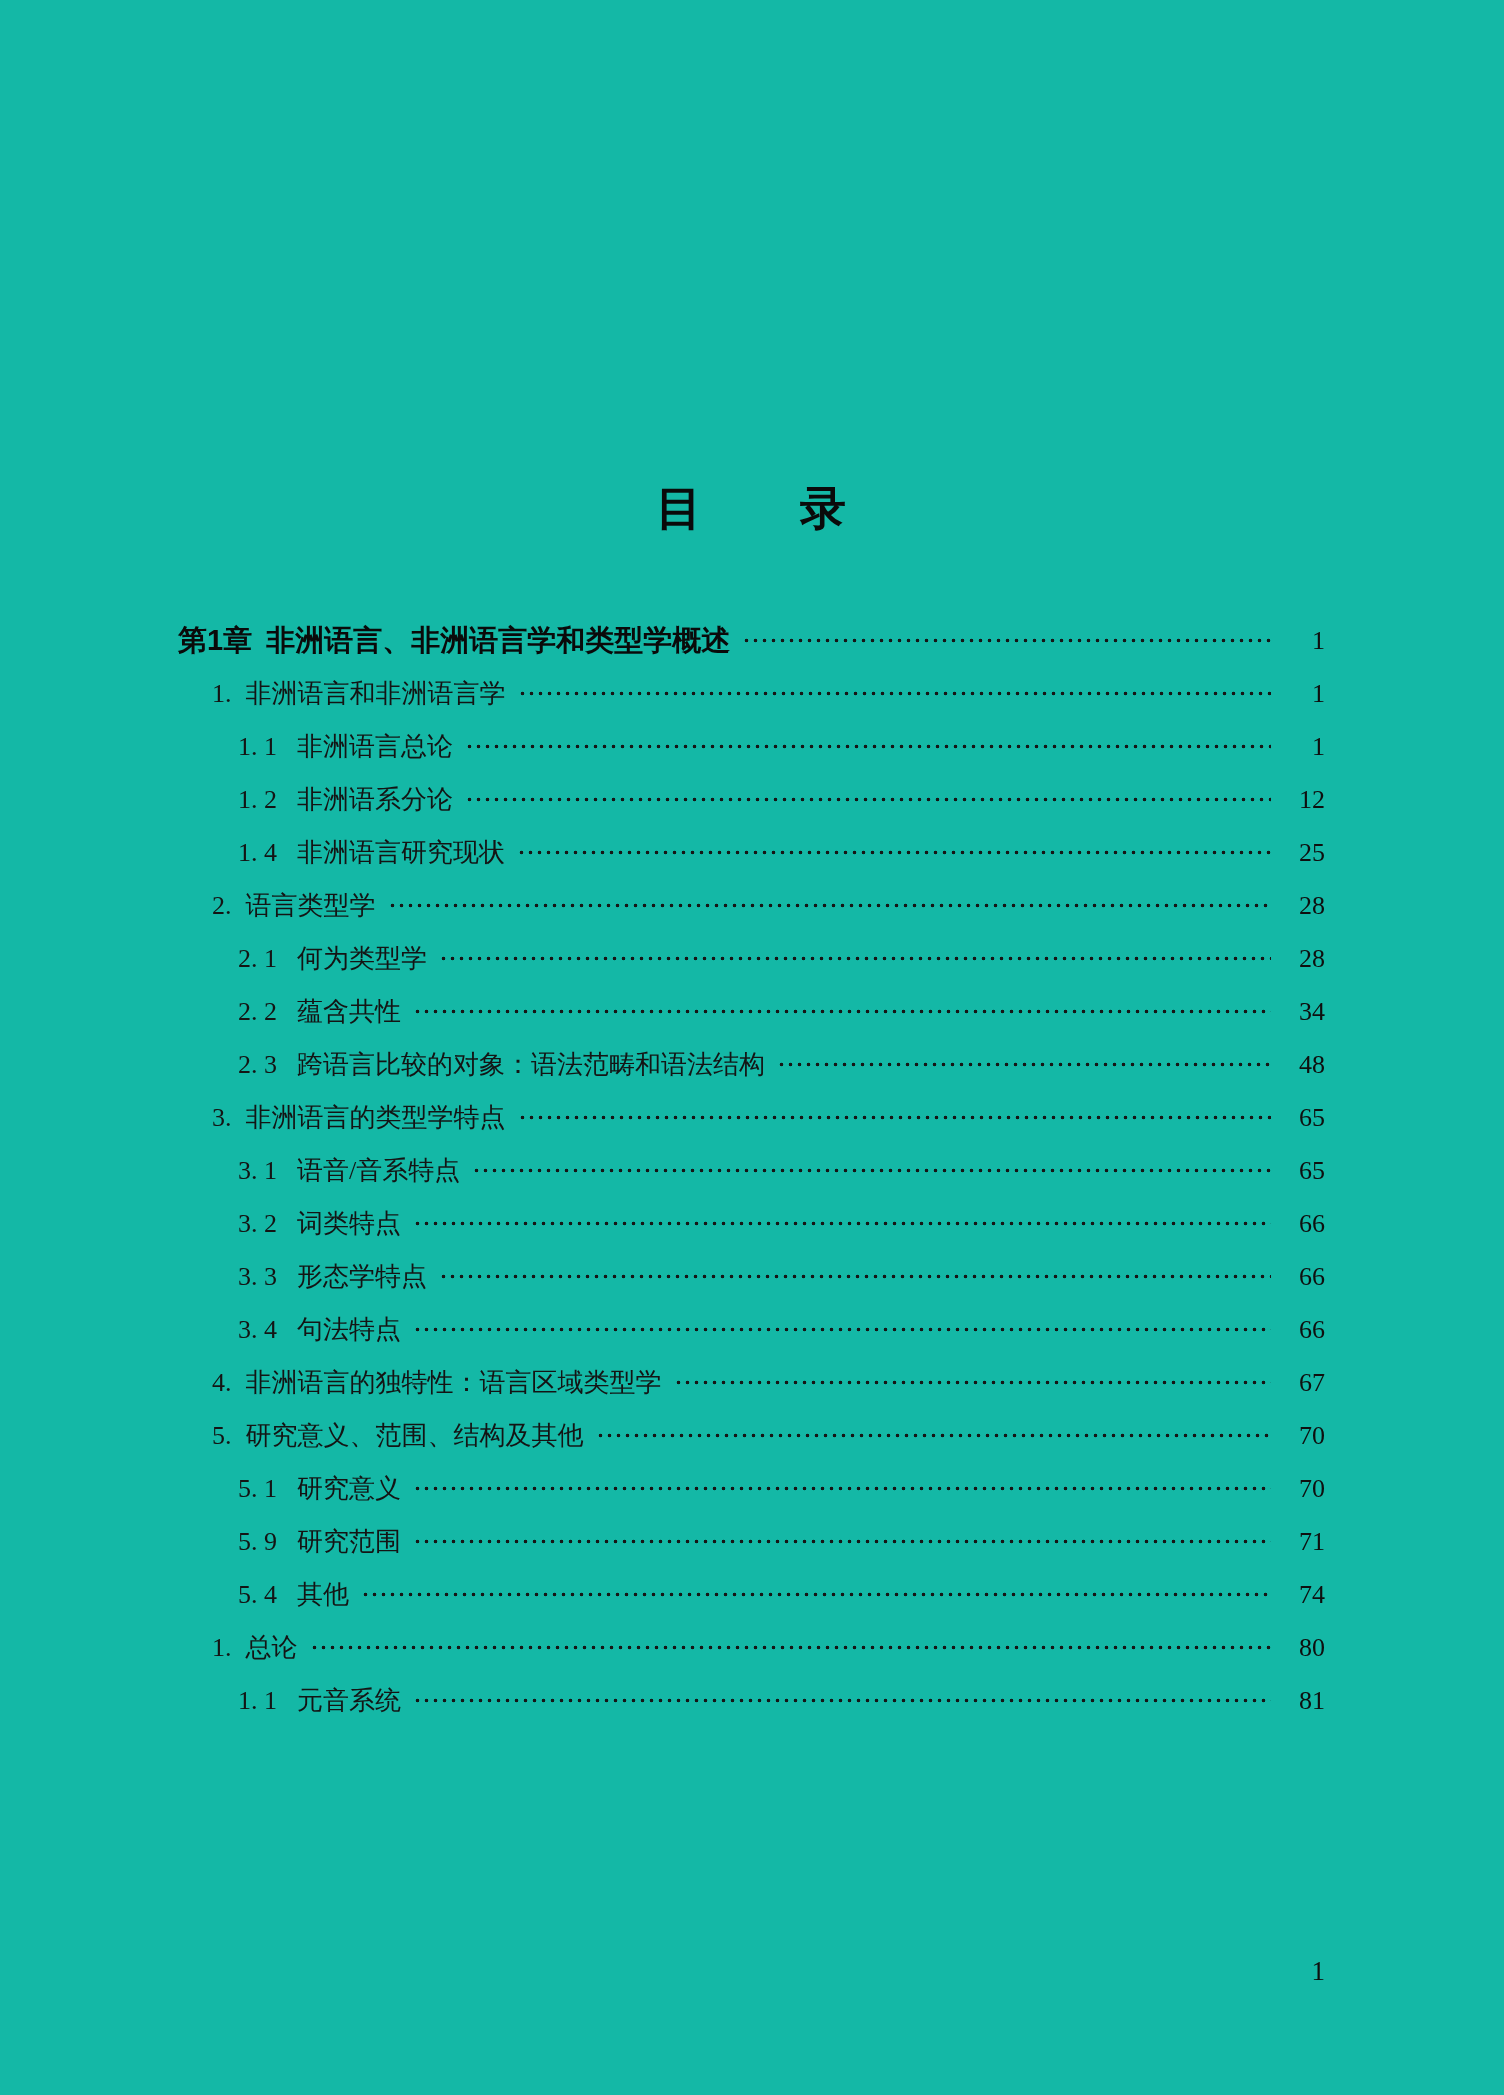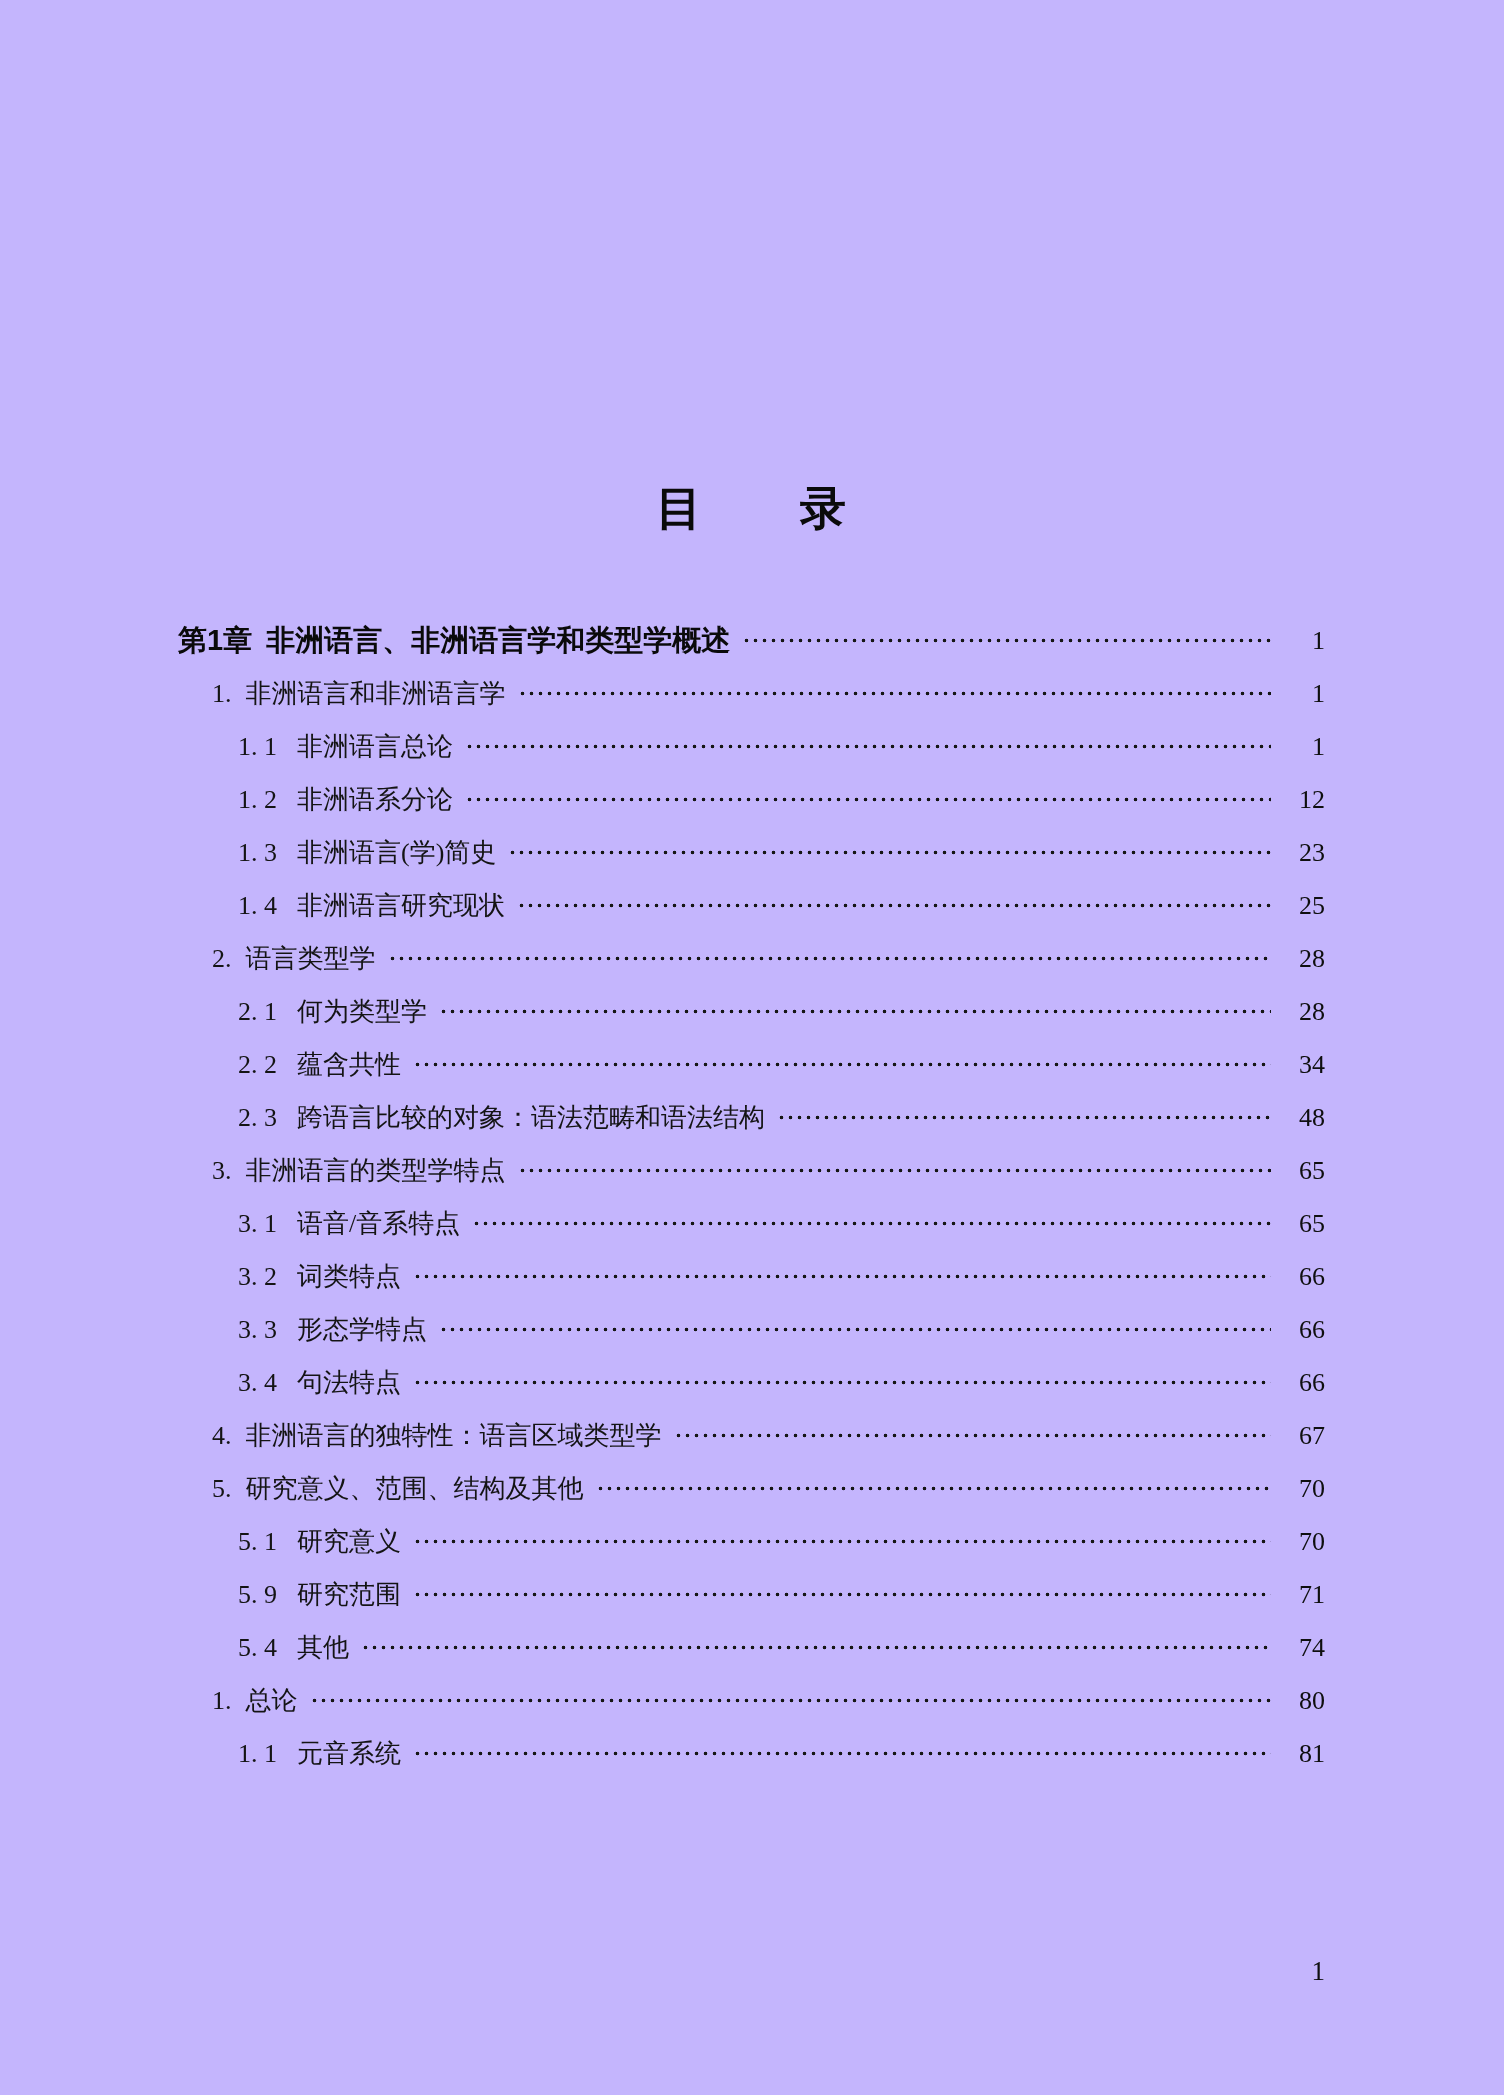--- a/index.html
+++ b/index.html
@@ -4,21 +4,21 @@
 <style>
   html, body {
     margin: 0;
     padding: 0;
     background: #ffffff;
   }
   .sheet {
     position: relative;
     width: 1504px;
     height: 2095px;
-    background: #c4b5fd;
+    background: #14b8a6;
     color: #111111;
     overflow: hidden;
   }
   .doc-title {
     position: absolute;
     top: 448px;
     left: 0;
     right: 0;
     text-align: center;
     font-family: "Liberation Serif", "DejaVu Serif", serif;
@@ -111,26 +111,20 @@
         <span class="leader"></span>
         <span class="pagenum">1</span>
       </div>
       <div class="row l2">
         <span class="num">1. 2</span>
         <span class="label">非洲语系分论</span>
         <span class="leader"></span>
         <span class="pagenum">12</span>
       </div>
       <div class="row l2">
-        <span class="num">1. 3</span>
-        <span class="label">非洲语言(学)简史</span>
-        <span class="leader"></span>
-        <span class="pagenum">23</span>
-      </div>
-      <div class="row l2">
         <span class="num">1. 4</span>
         <span class="label">非洲语言研究现状</span>
         <span class="leader"></span>
         <span class="pagenum">25</span>
       </div>
       <div class="row l1">
         <span class="num">2.</span>
         <span class="label">语言类型学</span>
         <span class="leader"></span>
         <span class="pagenum">28</span>

